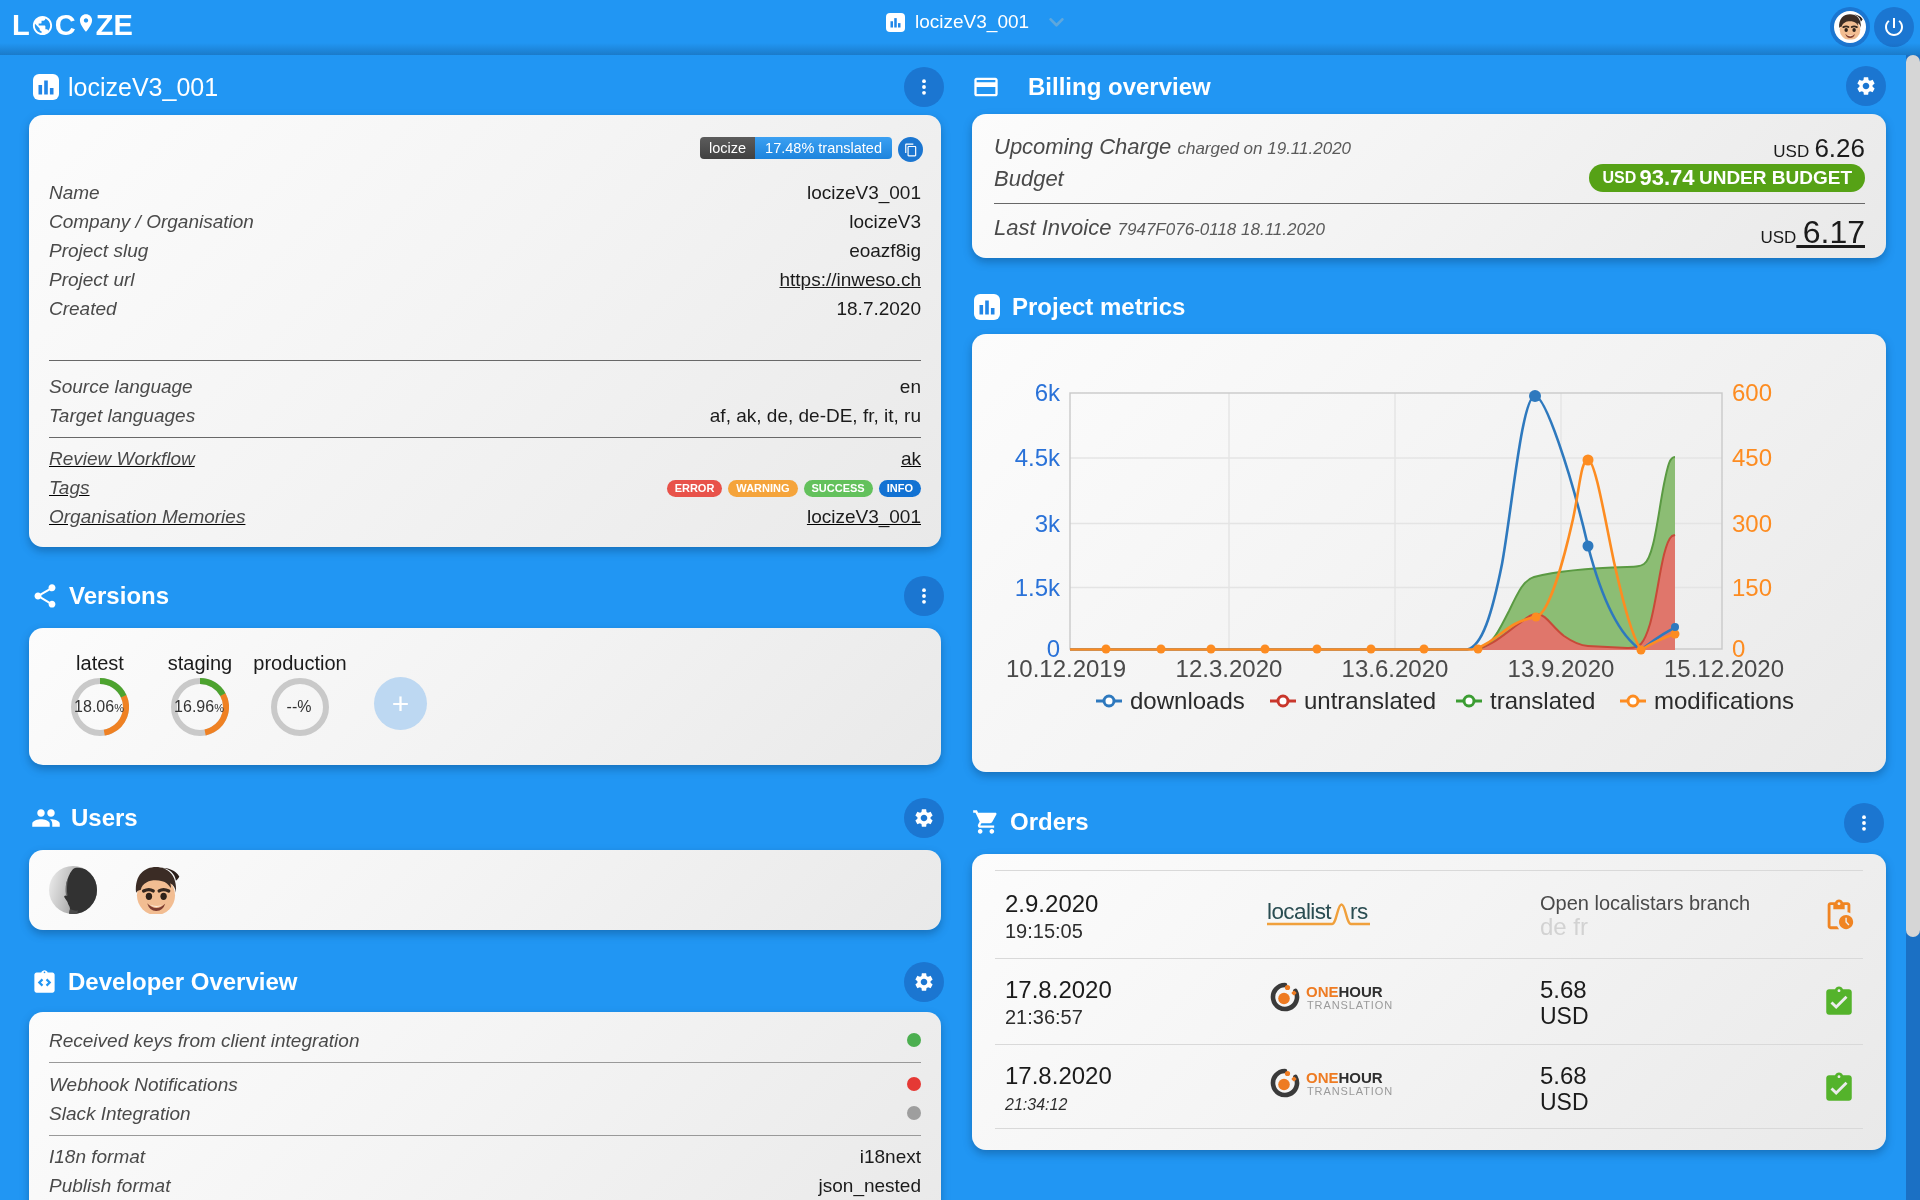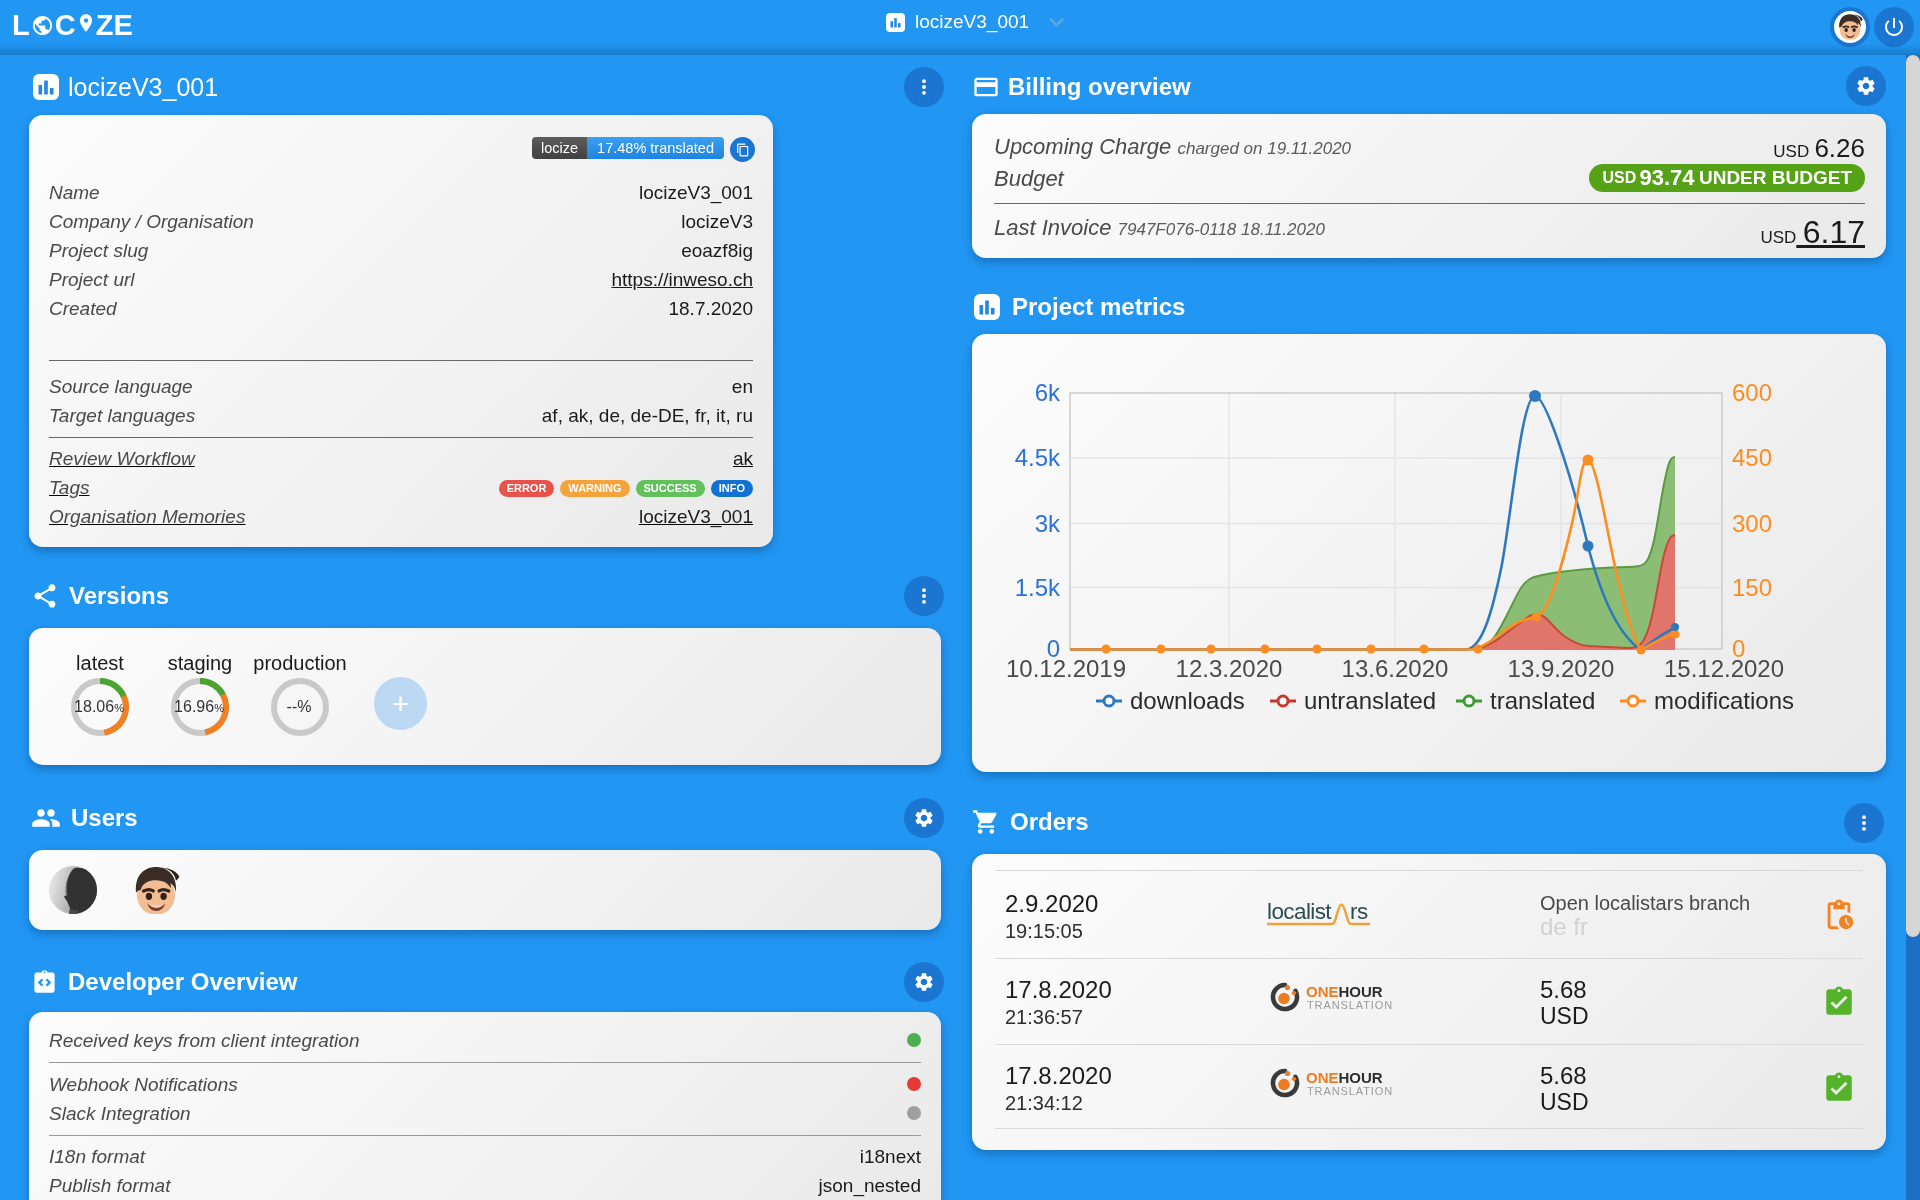--- a/index.html
+++ b/index.html
@@ -112,21 +112,21 @@
   <div class="ttl" style="margin-left:9px; font-weight:400; font-size:25px;">locizeV3_001</div>
 </div>
 <div class="circ" style="left:904px; top:67px;">
   <svg width="20" height="20" viewBox="0 0 24 24" fill="#fff">
       <circle cx="12" cy="5" r="2.3"></circle>
       <circle cx="12" cy="12" r="2.3"></circle>
       <circle cx="12" cy="19" r="2.3"></circle>
     </svg>
 </div>
 
-<div class="card" style="left:29px; top:115px; width:744px; height:432px;">
+<div class="card" style="left:29px; top:115px; width:912px; height:432px;">
   <div class="badge">
       <div class="b1">locize</div>
       <div class="b2">17.48%&nbsp;translated</div>
     </div>
   <div class="copybtn" style="top:22px;">
     <svg width="14" height="14" viewBox="0 0 24 24" fill="#fff">
         <path d="M16 1H4c-1.1 0-2 .9-2 2v14h2V3h12V1zm3 4H8c-1.1 0-2 .9-2 2v14c0 1.1.9 2 2 2h11c1.1 0 2-.9 2-2V7c0-1.1-.9-2-2-2zm0 16H8V7h11v14z"></path>
       </svg>
   </div>
   <div class="rowset" style="top:63px;">
@@ -303,21 +303,21 @@
         <span class="lab">Publish format</span>
         <span class="val">json_nested</span>
       </div>
   </div>
 </div>
 
 <div class="hdr" style="left:972px; top:64px; height:46px;">
   <svg width="28" height="28" viewBox="0 0 24 24" fill="#fff">
       <path d="M20 4H4c-1.11 0-1.99.89-1.99 2L2 18c0 1.11.89 2 2 2h16c1.11 0 2-.89 2-2V6c0-1.11-.89-2-2-2zm0 14H4v-6h16v6zm0-10H4V6h16v2z"></path>
     </svg>
-  <div class="ttl" style="margin-left:8px;">Billing overview</div>
+  <div class="ttl" style="margin-left:28px;">Billing overview</div>
 </div>
 <div class="circ" style="left:1846px; top:66px;">
   <svg width="22" height="22" viewBox="0 0 24 24" fill="#fff">
       <path d="M19.14 12.94c.04-.3.06-.61.06-.94 0-.32-.02-.64-.07-.94l2.03-1.58c.18-.14.23-.41.12-.61l-1.92-3.32c-.12-.22-.37-.29-.59-.22l-2.39.96c-.5-.38-1.03-.7-1.62-.94l-.36-2.54c-.04-.24-.24-.41-.48-.41h-3.84c-.24 0-.43.17-.47.41l-.36 2.54c-.59.24-1.13.57-1.62.94l-2.39-.96c-.22-.08-.47 0-.59.22L2.74 8.87c-.12.21-.08.47.12.61l2.03 1.58c-.05.3-.09.63-.09.94s.02.64.07.94l-2.03 1.58c-.18.14-.23.41-.12.61l1.92 3.32c.12.22.37.29.59.22l2.39-.96c.5.38 1.03.7 1.62.94l.36 2.54c.05.24.24.41.48.41h3.84c.24 0 .44-.17.47-.41l.36-2.54c.59-.24 1.13-.56 1.62-.94l2.39.96c.22.08.47 0 .59-.22l1.92-3.32c.12-.22.07-.47-.12-.61l-2.01-1.58zM12 15.6c-1.98 0-3.6-1.62-3.6-3.6s1.62-3.6 3.6-3.6 3.6 1.62 3.6 3.6-1.62 3.6-3.6 3.6z"></path>
     </svg>
 </div>
 <div class="card" style="left:972px; top:114px; width:914px; height:144px;">
   <div class="abs it" style="left:22px; top:20px; font-size:22px;">Upcoming Charge <span style="font-size:17px; color:#5a5a5a;">charged on 19.11.2020</span></div>
   <div class="abs" style="right:21px; top:19px; font-size:17px; color:#1b1b1b;">USD<span style="font-size:26px;"> 6.26</span></div>
   <div class="abs it" style="left:22px; top:52px; font-size:22px;">Budget</div>
@@ -464,21 +464,21 @@
       <rect x="22" y="9" width="4" height="4" rx="1" transform="rotate(45 24 11)" fill="#ee7b22"></rect>
     </svg>
     <div style="position:absolute; left:36px; top:1px; font-size:15px; font-weight:bold; letter-spacing:0;"><span style="color:#ee7b22;">ONE</span><span style="color:#2f2f2f;">HOUR</span></div>
     <div style="position:absolute; left:37px; top:17px; font-size:11px; color:#9a9a9a; letter-spacing:0.9px;">TRANSLATION</div>
   </div>
   <div class="abs" style="left:568px; top:123px; font-size:24px; color:#1b1b1b; line-height:26px;">5.68<br><span style="font-size:23px;">USD</span></div>
   <svg class="abs" style="left:850px; top:131px;" width="34" height="34" viewBox="0 0 24 24" fill="#54b32b">
       <path d="M19 3h-4.18C14.4 1.84 13.3 1 12 1c-1.3 0-2.4.84-2.82 2H5c-1.1 0-2 .9-2 2v14c0 1.1.9 2 2 2h14c1.1 0 2-.9 2-2V5c0-1.1-.9-2-2-2zm-7 0c.55 0 1 .45 1 1s-.45 1-1 1-1-.45-1-1 .45-1 1-1zm-2 14l-4-4 1.41-1.41L10 14.17l6.59-6.59L18 9l-8 8z"></path>
     </svg>
 
-  <div class="abs" style="left:33px; top:209px; font-size:24px; color:#1b1b1b; line-height:26px;">17.8.2020<br><span style="font-size:20px; color:#2e2e2e;">21:34:12</span></div>
+  <div class="abs" style="left:33px; top:209px; font-size:24px; color:#1b1b1b; line-height:26px;">17.8.2020<br><span style="font-size:16px; color:#2e2e2e;font-style:italic;">21:34:12</span></div>
   <div class="abs oh-logo" style="left:298px; top:214px;">
     <svg width="30" height="30" viewBox="0 0 30 30">
       <path d="M15 3 A12 12 0 1 0 25.4 9" fill="none" stroke="#3a3a3a" stroke-width="4.6" stroke-linecap="round"></path>
       <circle cx="14" cy="16.5" r="5.8" fill="#ee7b22"></circle>
       <circle cx="17.5" cy="5.5" r="2.6" fill="#ee7b22"></circle>
       <rect x="22" y="9" width="4" height="4" rx="1" transform="rotate(45 24 11)" fill="#ee7b22"></rect>
     </svg>
     <div style="position:absolute; left:36px; top:1px; font-size:15px; font-weight:bold; letter-spacing:0;"><span style="color:#ee7b22;">ONE</span><span style="color:#2f2f2f;">HOUR</span></div>
     <div style="position:absolute; left:37px; top:17px; font-size:11px; color:#9a9a9a; letter-spacing:0.9px;">TRANSLATION</div>
   </div>

